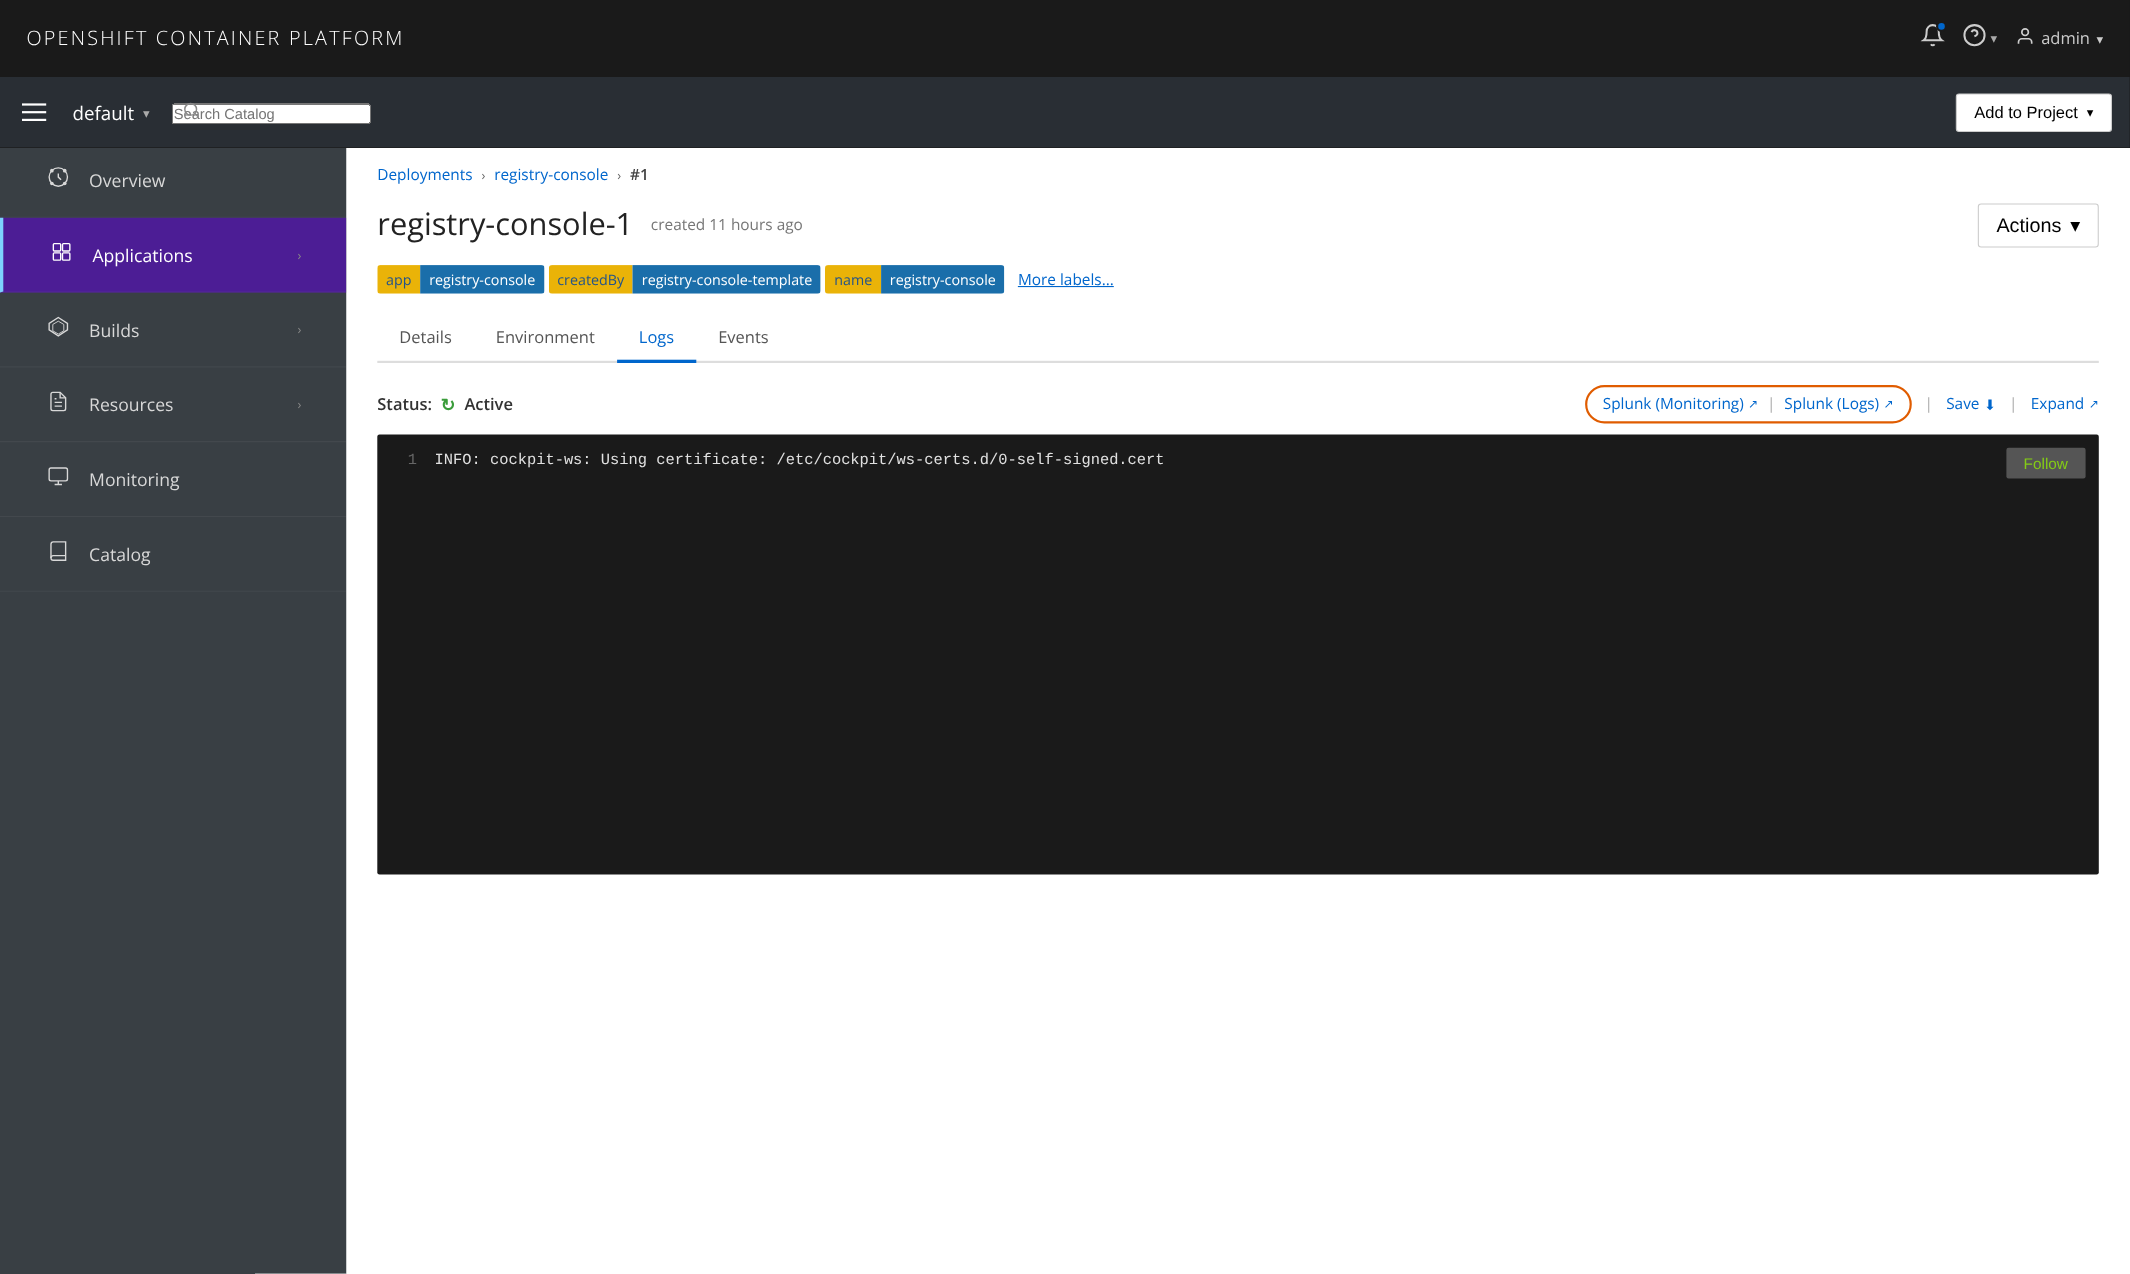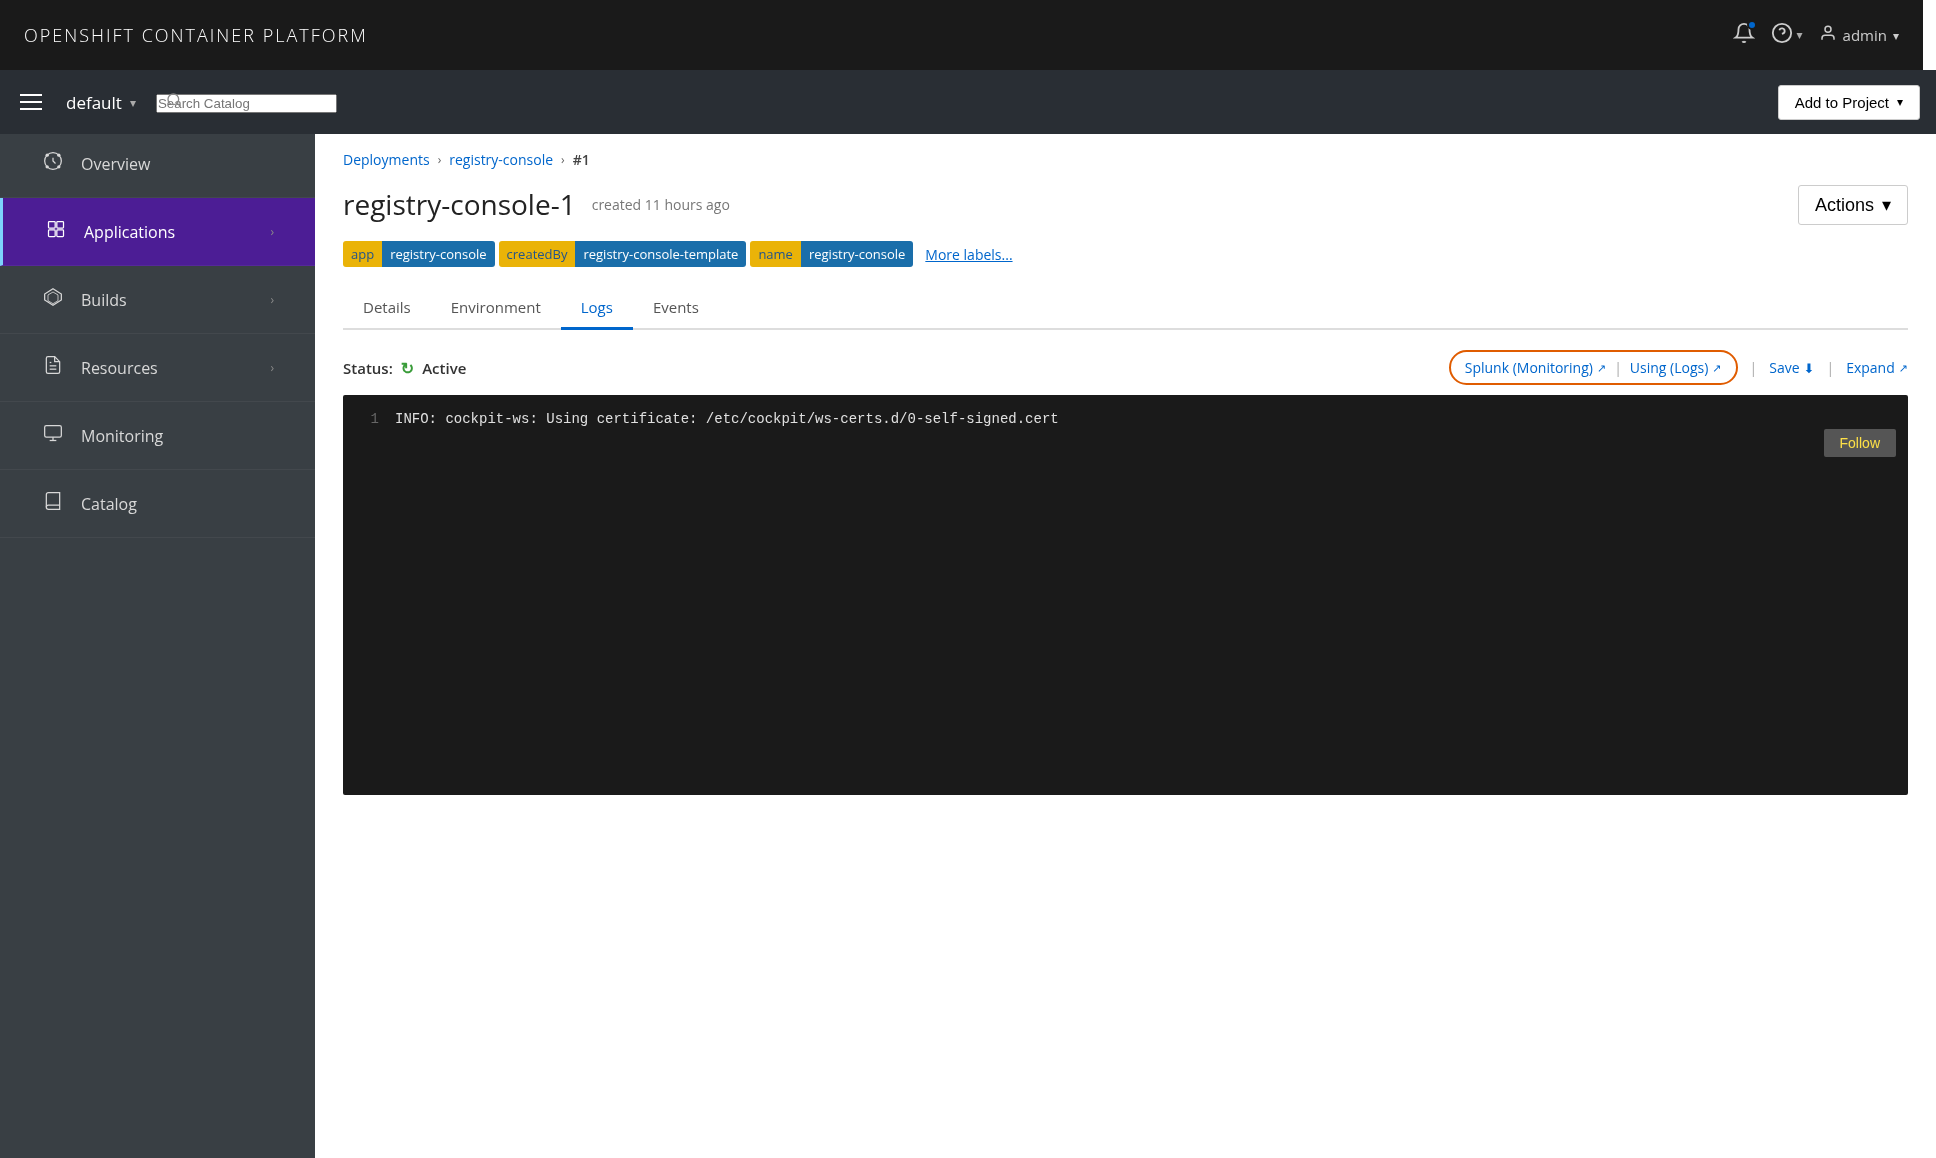--- a/index.html
+++ b/index.html
@@ -7,21 +7,21 @@
 
     
     .top-nav {
       background: #1a1a1a;
       height: 70px;
       display: flex;
       align-items: center;
       justify-content: space-between;
       padding: 0 24px;
       position: fixed;
-      top: 0; left: 0; right: 13px;
+      top: 0; left: 0; right: 0;
       z-index: 100;
     }
     .top-nav-left {
       display: flex;
       align-items: center;
       gap: 16px;
     }
     .brand {
       color: #fff;
       font-size: 18px;
@@ -384,27 +384,26 @@
       padding: 16px;
       min-height: 400px;
       border-radius: 2px;
       position: relative;
     }
     .follow-btn {
       position: absolute;
       top: 12px;
       right: 12px;
       background: #555;
-      color: #fde047;
+      color: #84cc16;
       border: none;
       padding: 6px 16px;
       font-size: 14px;
       cursor: pointer;
       border-radius: 2px;
-      margin-top: 22px;
     }
     .log-line {
       display: flex;
       gap: 16px;
     }
     .log-line-num {
       color: #666;
       min-width: 20px;
       text-align: right;
       user-select: none;
@@ -612,21 +611,21 @@
         <span>Active</span>
       </div>
       <div class="status-actions">
         <div class="splunk-highlight">
           <a href="#" class="splunk-link">
             <span>Splunk (Monitoring)</span>
             <span style="font-size:11px;">↗</span>
           </a>
           <span class="splunk-sep"> | </span>
           <a href="#" class="splunk-link">
-            <span>Using (Logs)</span>
+            <span>Splunk (Logs)</span>
             <span style="font-size:11px;">↗</span>
           </a>
         </div>
         <span class="pipe-sep"> | </span>
         <a href="#" class="save-link">
           <span>Save</span>
           <span style="font-size:13px;">⬇</span>
         </a>
         <span class="pipe-sep"> | </span>
         <a href="#" class="expand-link">

